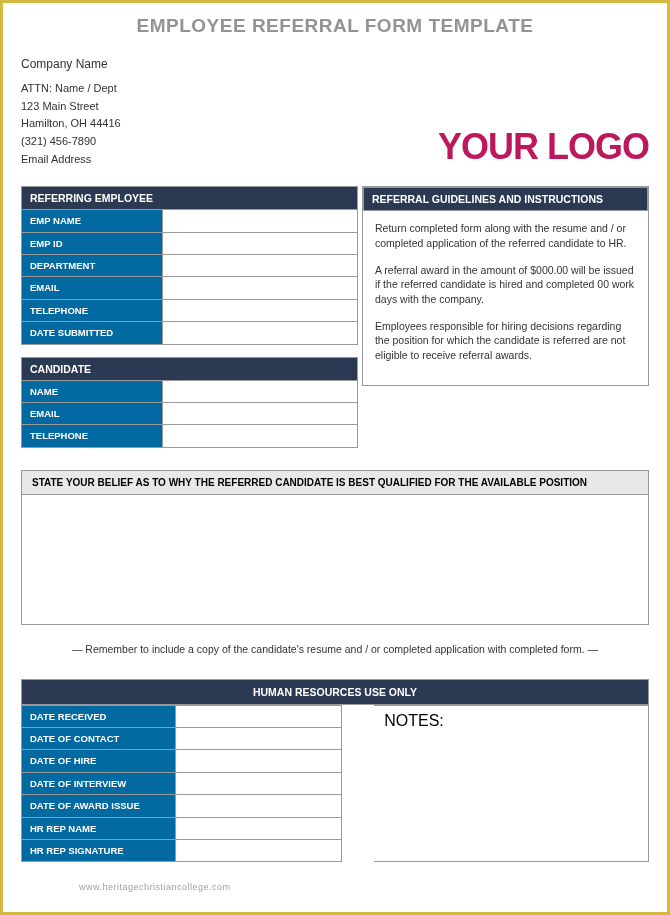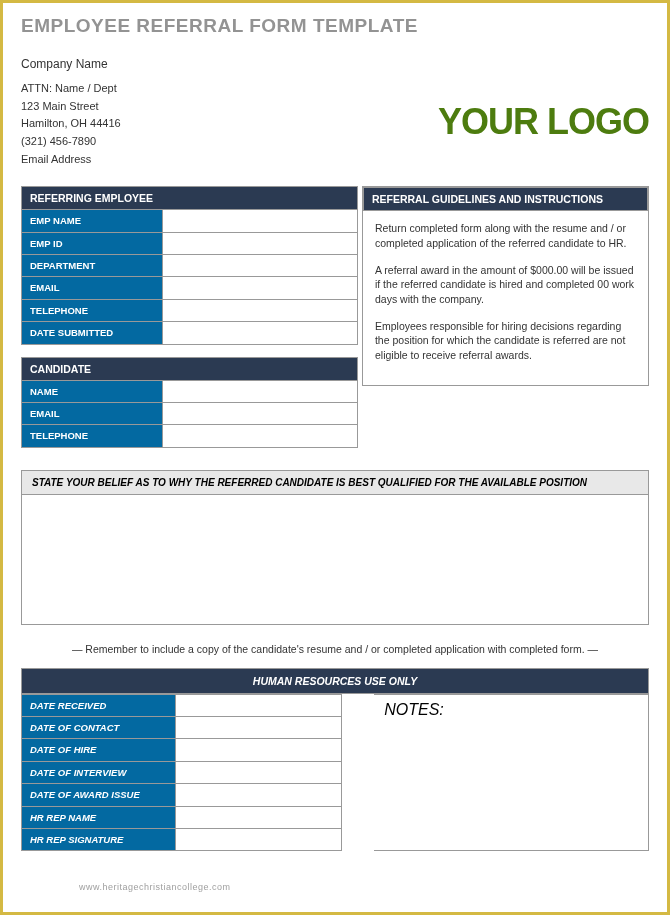--- a/index.html
+++ b/index.html
@@ -16,38 +16,39 @@
   height: 915px;
   padding: 12px 18px;
   position: relative;
 }
 .title {
   color: #939393;
   font-size: 19px;
   font-weight: bold;
   letter-spacing: 0.5px;
   margin-bottom: 18px;
+  text-align: center;
 }
 .header-row {
   display: flex;
   justify-content: space-between;
-  align-items: center;
+  align-items: flex-end;
   margin-bottom: 18px;
 }
 .company-block {
   font-size: 11px;
   color: #333;
   line-height: 1.6;
 }
 .company-name {
   font-size: 12px;
   margin-bottom: 6px;
 }
 .logo {
-  color: #4d7c0f;
+  color: #be185d;
   font-size: 36px;
   font-weight: bold;
   letter-spacing: -1px;
   margin-top: 20px;
 }
 .two-col {
   display: flex;
   gap: 4px;
   margin-bottom: 10px;
 }
@@ -100,37 +101,35 @@
 .guidelines-body p { margin-bottom: 12px; }
 .belief-section {
   margin-bottom: 8px;
 }
 .belief-header {
   background: #e8e8e8;
   border: 1px solid #999;
   font-size: 10px;
   font-weight: bold;
   padding: 6px 10px;
-  font-style: italic;
 }
 .belief-body {
   border: 1px solid #999;
   border-top: none;
   height: 130px;
   background: #fff;
 }
 .reminder {
   font-size: 10.5px;
   text-align: center;
   color: #333;
   padding: 10px 0 12px 0;
 }
 .hr-section {
-  margin-top: 1px;
-  font-style: italic;
+  margin-top: 12px;
 }
 .hr-row {
   display: flex;
   gap: 32px;
 }
 .hr-left {
   width: 54%;
 }
 .hr-right {
   width: 46%;

